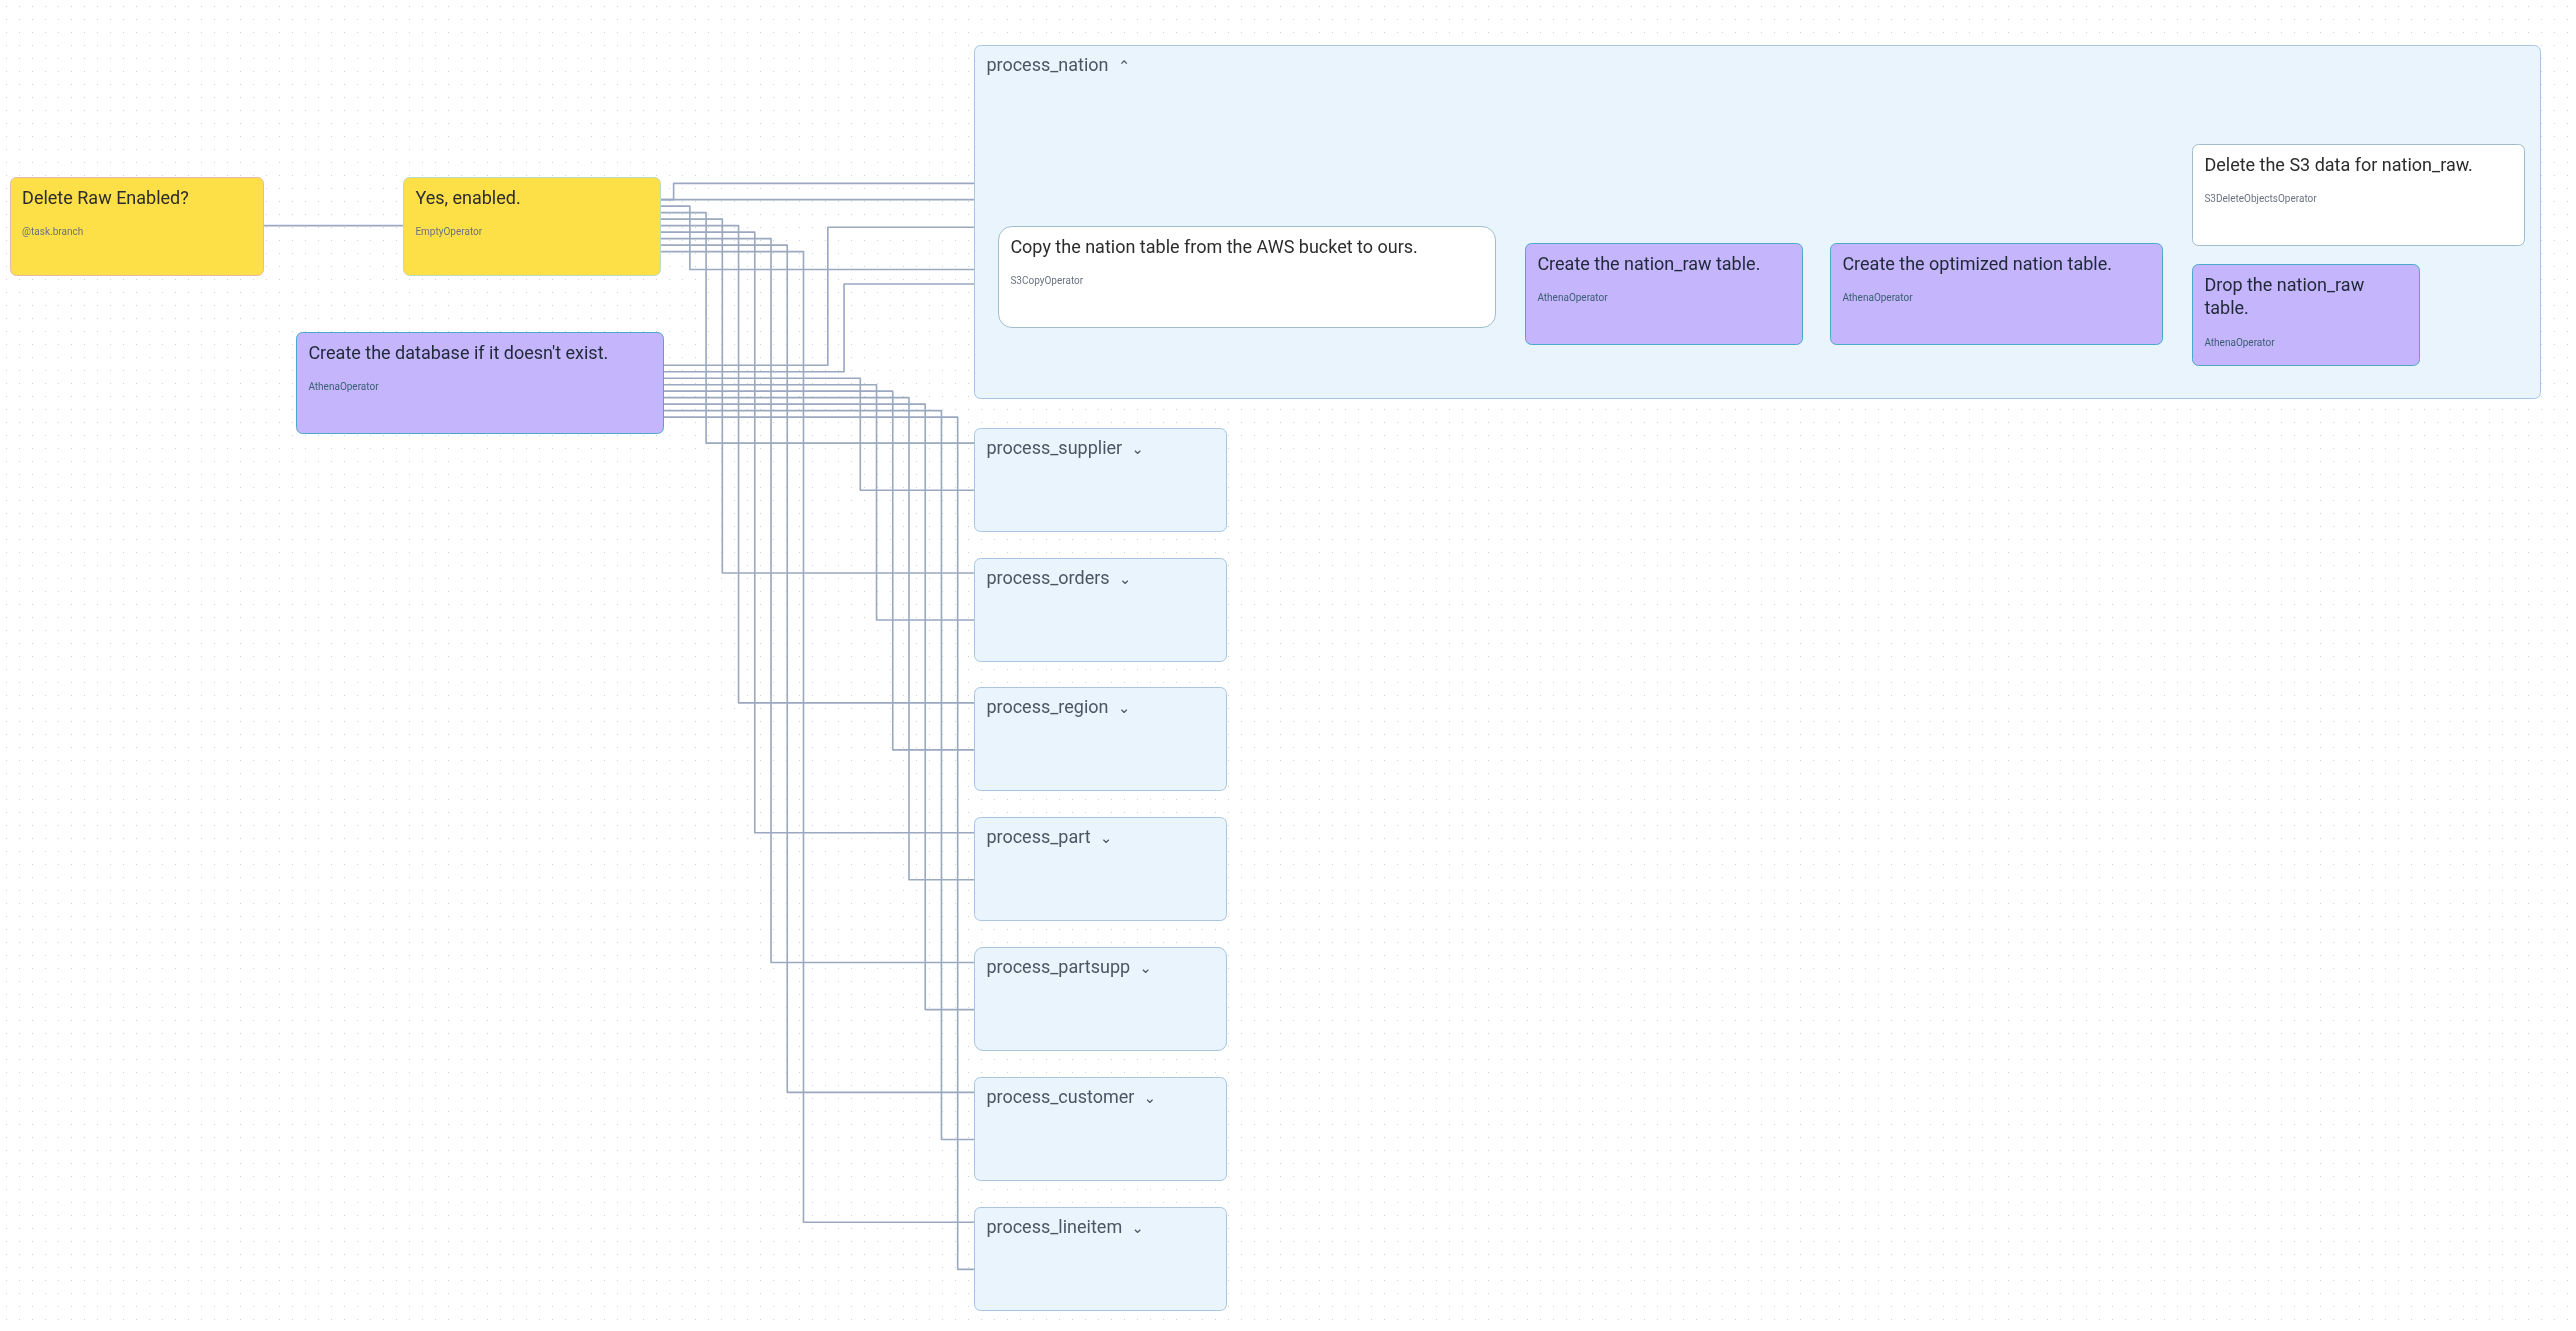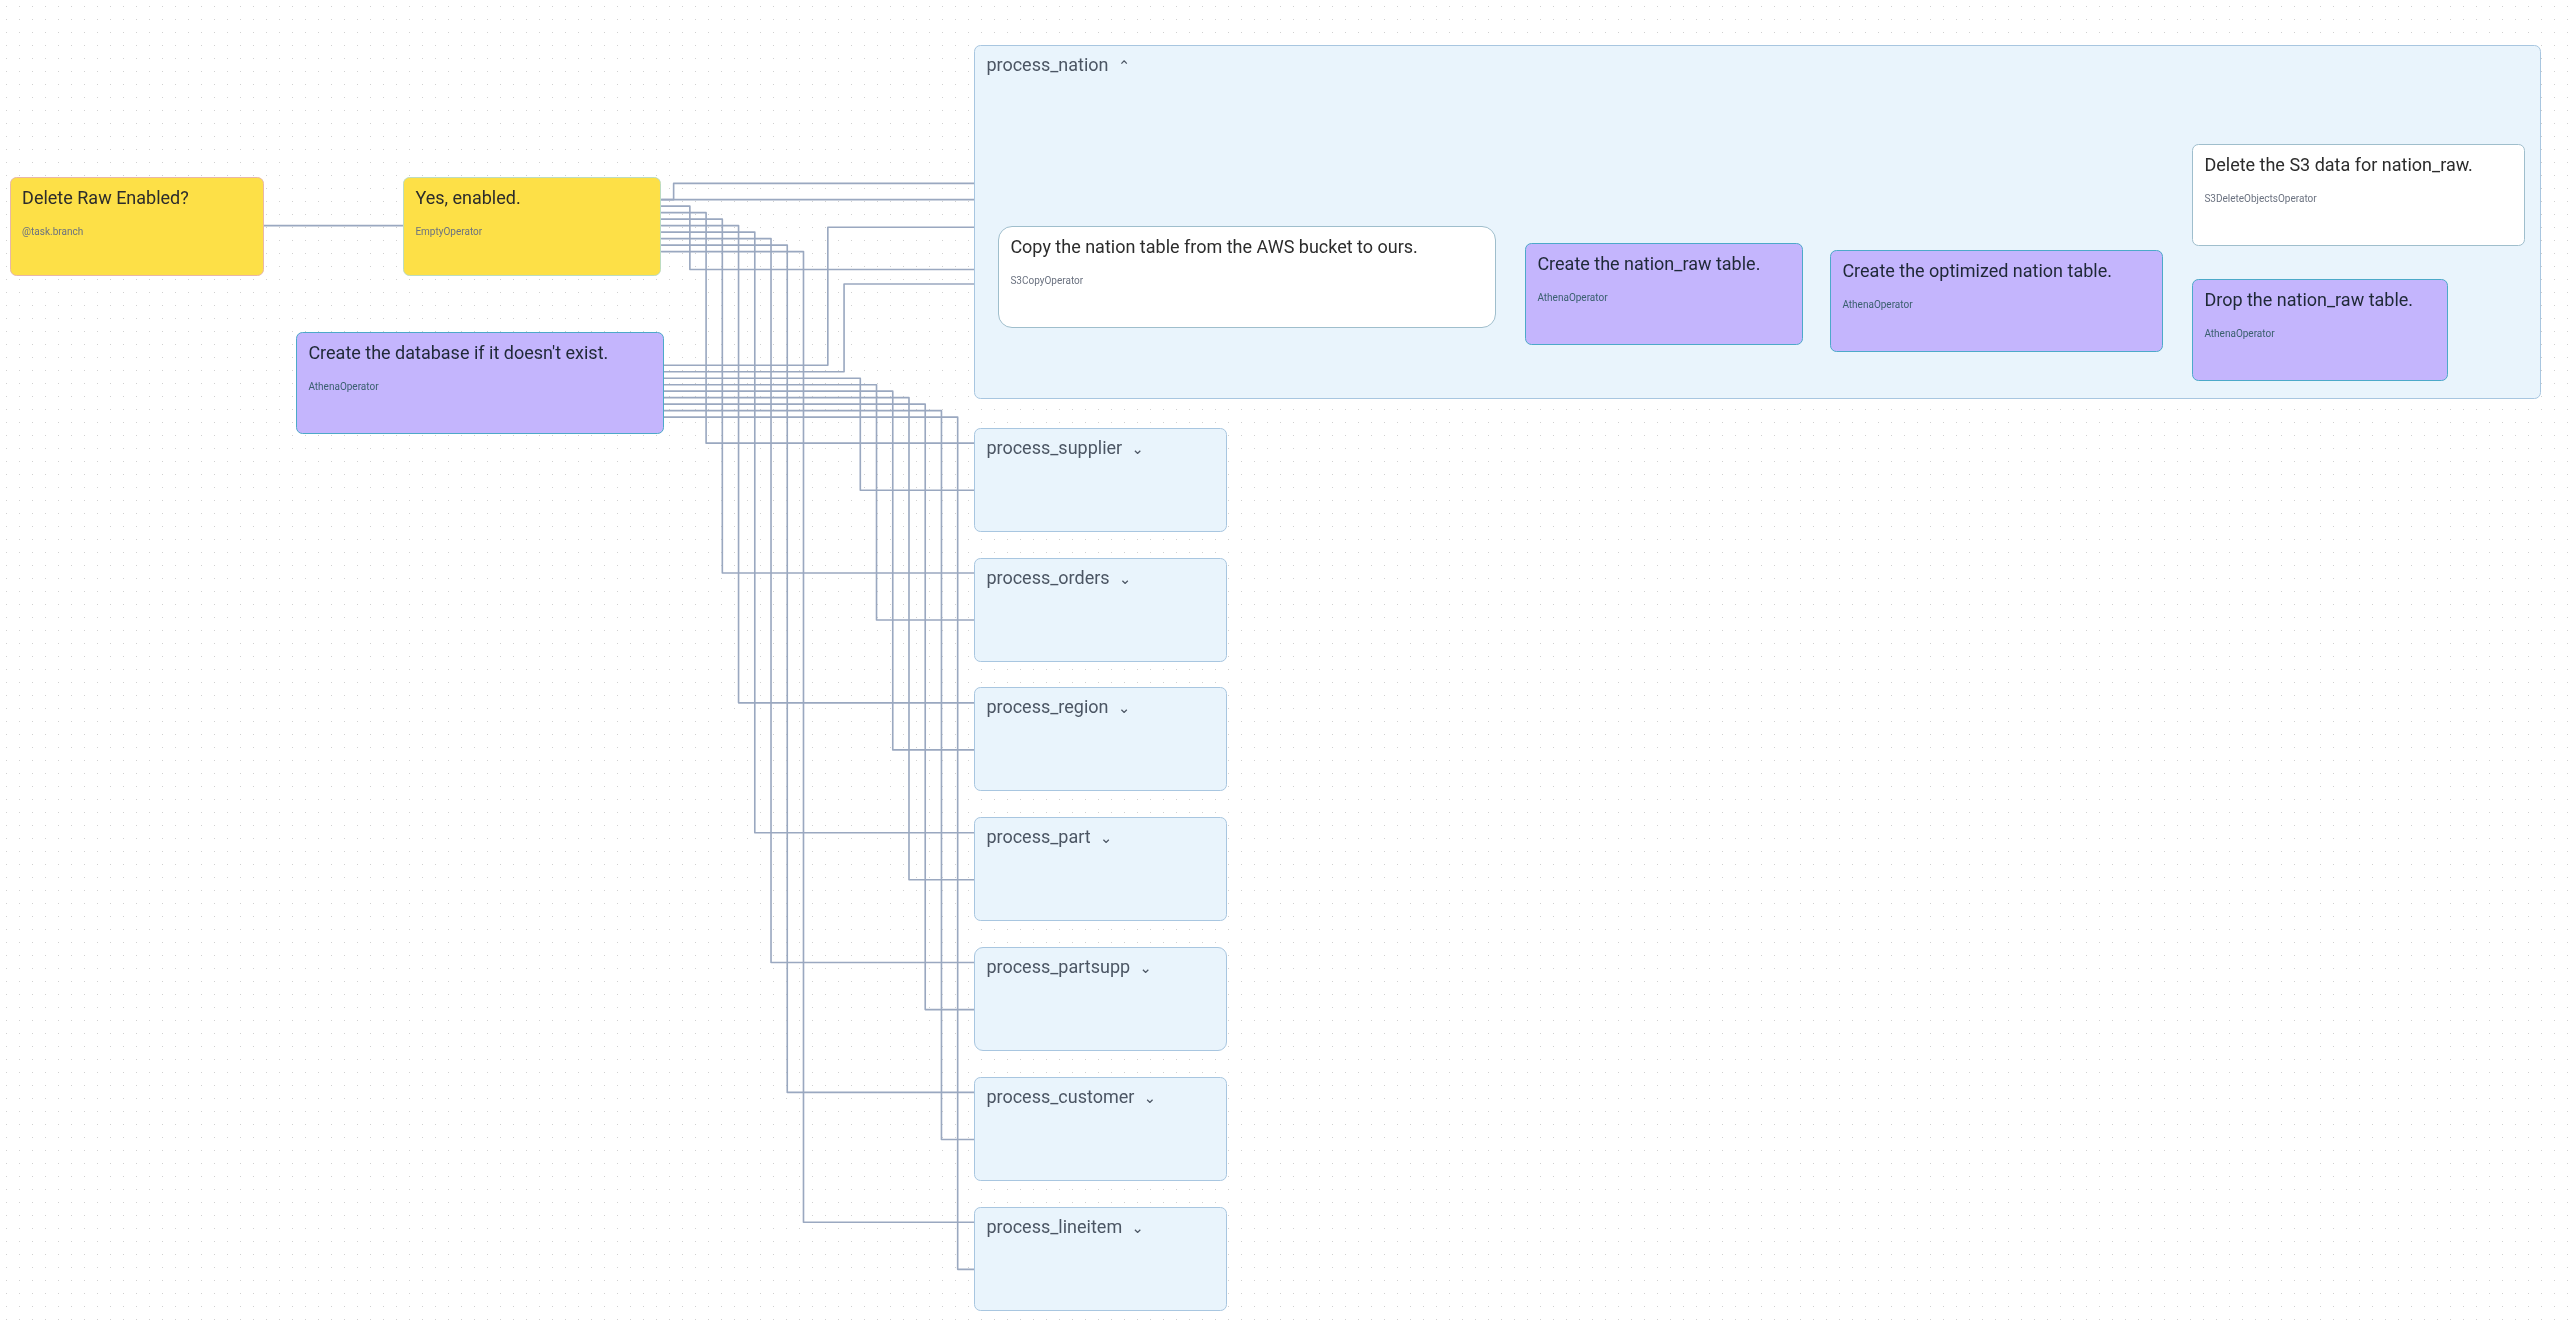--- a/index.html
+++ b/index.html
@@ -154,31 +154,31 @@
   <div class="node white-node" style="position:absolute; left:23px; top:180px; width:498px; height:102px;border-radius:14px;">
     <span class="op-title">Copy the nation table from the AWS bucket to ours.</span>
     <span class="op-sub">S3CopyOperator</span>
   </div>
 
   <div class="node blue-solid" style="position:absolute; left:550px; top:197px; width:278px; height:102px;">
     <span class="op-title">Create the nation_raw table.</span>
     <span class="op-sub">AthenaOperator</span>
   </div>
 
-  <div class="node blue-solid" style="position:absolute; left:855px; top:204px; width:333px; height:102px;">
+  <div class="node blue-solid" style="position:absolute; left:855px; top:197px; width:333px; height:102px;">
     <span class="op-title">Create the optimized nation table.</span>
     <span class="op-sub">AthenaOperator</span>
   </div>
 
   <div class="node white-node" style="position:absolute; left:1217px; top:98px; width:333px; height:102px;">
     <span class="op-title">Delete the S3 data for nation_raw.</span>
     <span class="op-sub">S3DeleteObjectsOperator</span>
   </div>
 
-  <div class="node blue-solid" style="position:absolute; left:1217px; top:233px; width:256px; height:102px;">
+  <div class="node blue-solid" style="position:absolute; left:1217px; top:218px; width:228px; height:102px;">
     <span class="op-title">Drop the nation_raw table.</span>
     <span class="op-sub">AthenaOperator</span>
   </div>
 </div>
 
 <div class="group-container collapsed z2" style="left:974px; top:428px;">
   <div class="group-header">
     <span>process_supplier</span>
     <span class="chev">⌄</span>
   </div>

